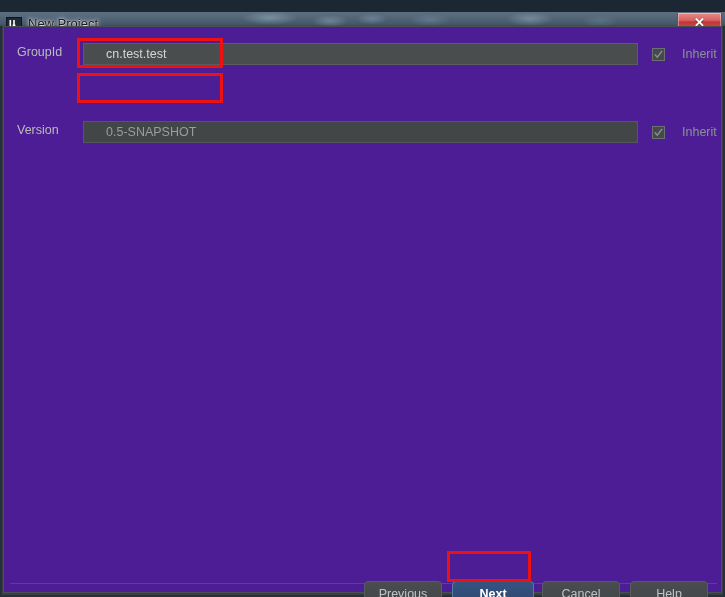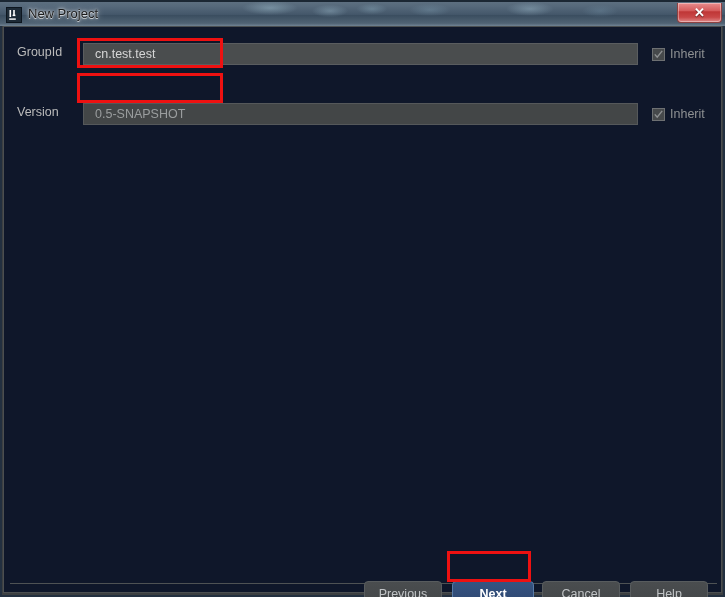--- a/index.html
+++ b/index.html
@@ -20,21 +20,21 @@
     position: absolute;
     left: 0; top: 0;
     width: 725px;
     height: 597px;
     box-sizing: border-box;
   }
 
   
   .titlebar {
     position: absolute;
-    left: 0; top: 2px;
+    left: 0; top: 12px;
     width: 725px;
     height: 26px;
     background:
       radial-gradient(ellipse 40px 10px at 270px 6px, rgba(173,205,220,0.40), rgba(173,205,220,0) 70%),
       radial-gradient(ellipse 26px 9px at 330px 9px, rgba(168,200,216,0.36), rgba(168,200,216,0) 70%),
       radial-gradient(ellipse 22px 8px at 372px 7px, rgba(160,196,214,0.30), rgba(160,196,214,0) 70%),
       radial-gradient(ellipse 30px 9px at 430px 8px, rgba(150,186,206,0.26), rgba(150,186,206,0) 70%),
       radial-gradient(ellipse 34px 10px at 530px 7px, rgba(180,212,228,0.34), rgba(180,212,228,0) 70%),
       radial-gradient(ellipse 26px 9px at 600px 9px, rgba(140,176,198,0.22), rgba(140,176,198,0) 70%),
       linear-gradient(to bottom,
@@ -98,35 +98,35 @@
     border-left: 2px solid #233040;
     border-right: 2px solid #233040;
     border-bottom: 2px solid #233040;
     box-sizing: border-box;
   }
   .inner {
     position: absolute;
     left: 1px; top: 0px;
     width: 719px;
     height: 567px;
-    background: #0f172a;
+    background: #4c1d95;
     border: 1px solid #4b4f51;
     box-sizing: border-box;
   }
 
   
   .form-row {
     position: absolute;
     left: 0;
     width: 719px;
     height: 22px;
   }
   .row-group   { top: 16px; }
   .row-artifact{ top: 51px; }
-  .row-version { top: 76px; }
+  .row-version { top: 94px; }
 
   .f-label {
     position: absolute;
     left: 13px;
     top: 2px;
     width: 64px;
     font-size: 12.5px;
     color: #bbbbbb;
     white-space: nowrap;
   }
@@ -136,21 +136,21 @@
     left: 79px;
     top: 0;
     width: 555px;
     height: 22px;
     box-sizing: border-box;
     background: #4a4d4e;
     border: 1px solid #5a5d5f;
     font-size: 12.5px;
     color: #d6d6d6;
     line-height: 20px;
-    padding: 0 0 0 11px;
+    padding: 0 0 0 22px;
     white-space: nowrap;
     overflow: hidden;
   }
   .f-input.focused {
     border: 1px solid #6a8bb0;
     box-shadow: inset 0 0 0 1px rgba(106,139,176,0.45);
   }
   .f-input.disabled {
     color: #9a9d9e;
     border: 1px solid #55585a;
@@ -158,21 +158,21 @@
   }
 
   
   .inherit {
     position: absolute;
     left: 648px;
     top: 2px;
     height: 18px;
     display: flex;
     align-items: center;
-    gap: 5px;
+    gap: 17px;
   }
   .cb {
     position: relative;
     width: 13px; height: 13px;
     box-sizing: border-box;
     border: 1px solid #6d7072;
     background: #46494b;
   }
   .cb svg { position: absolute; left: 1px; top: 1px; display: block; }
   .inherit-label {

